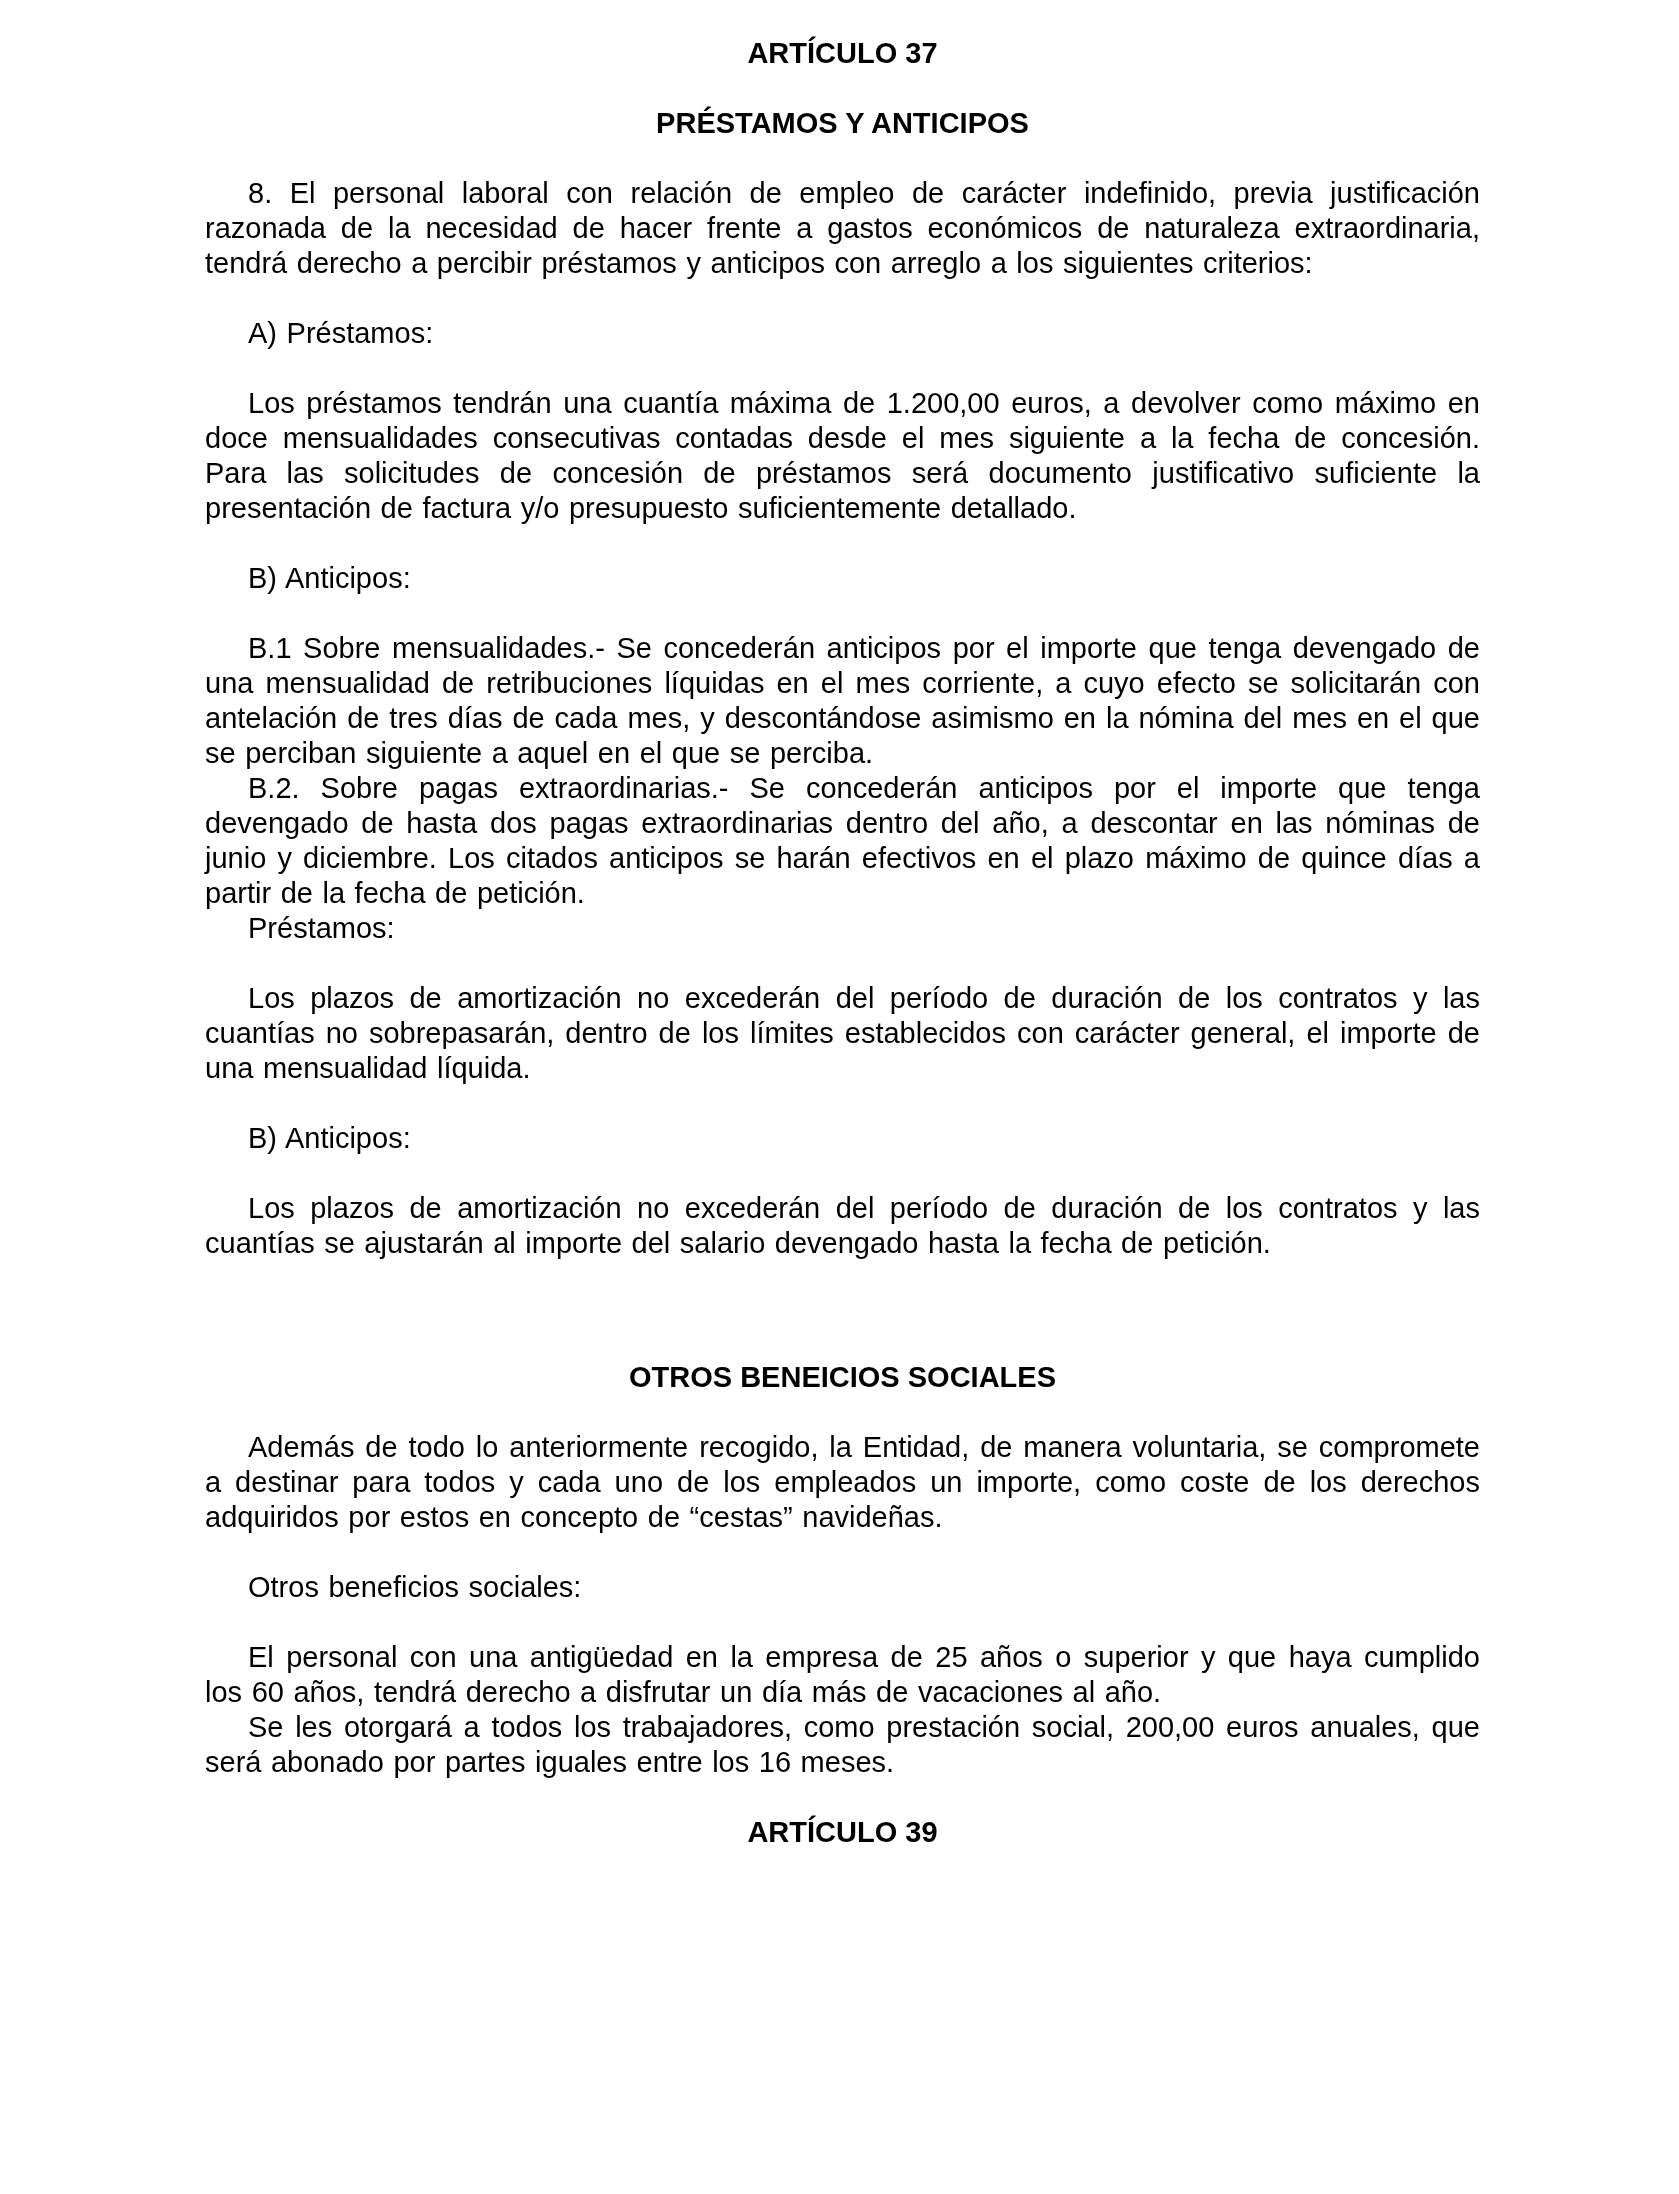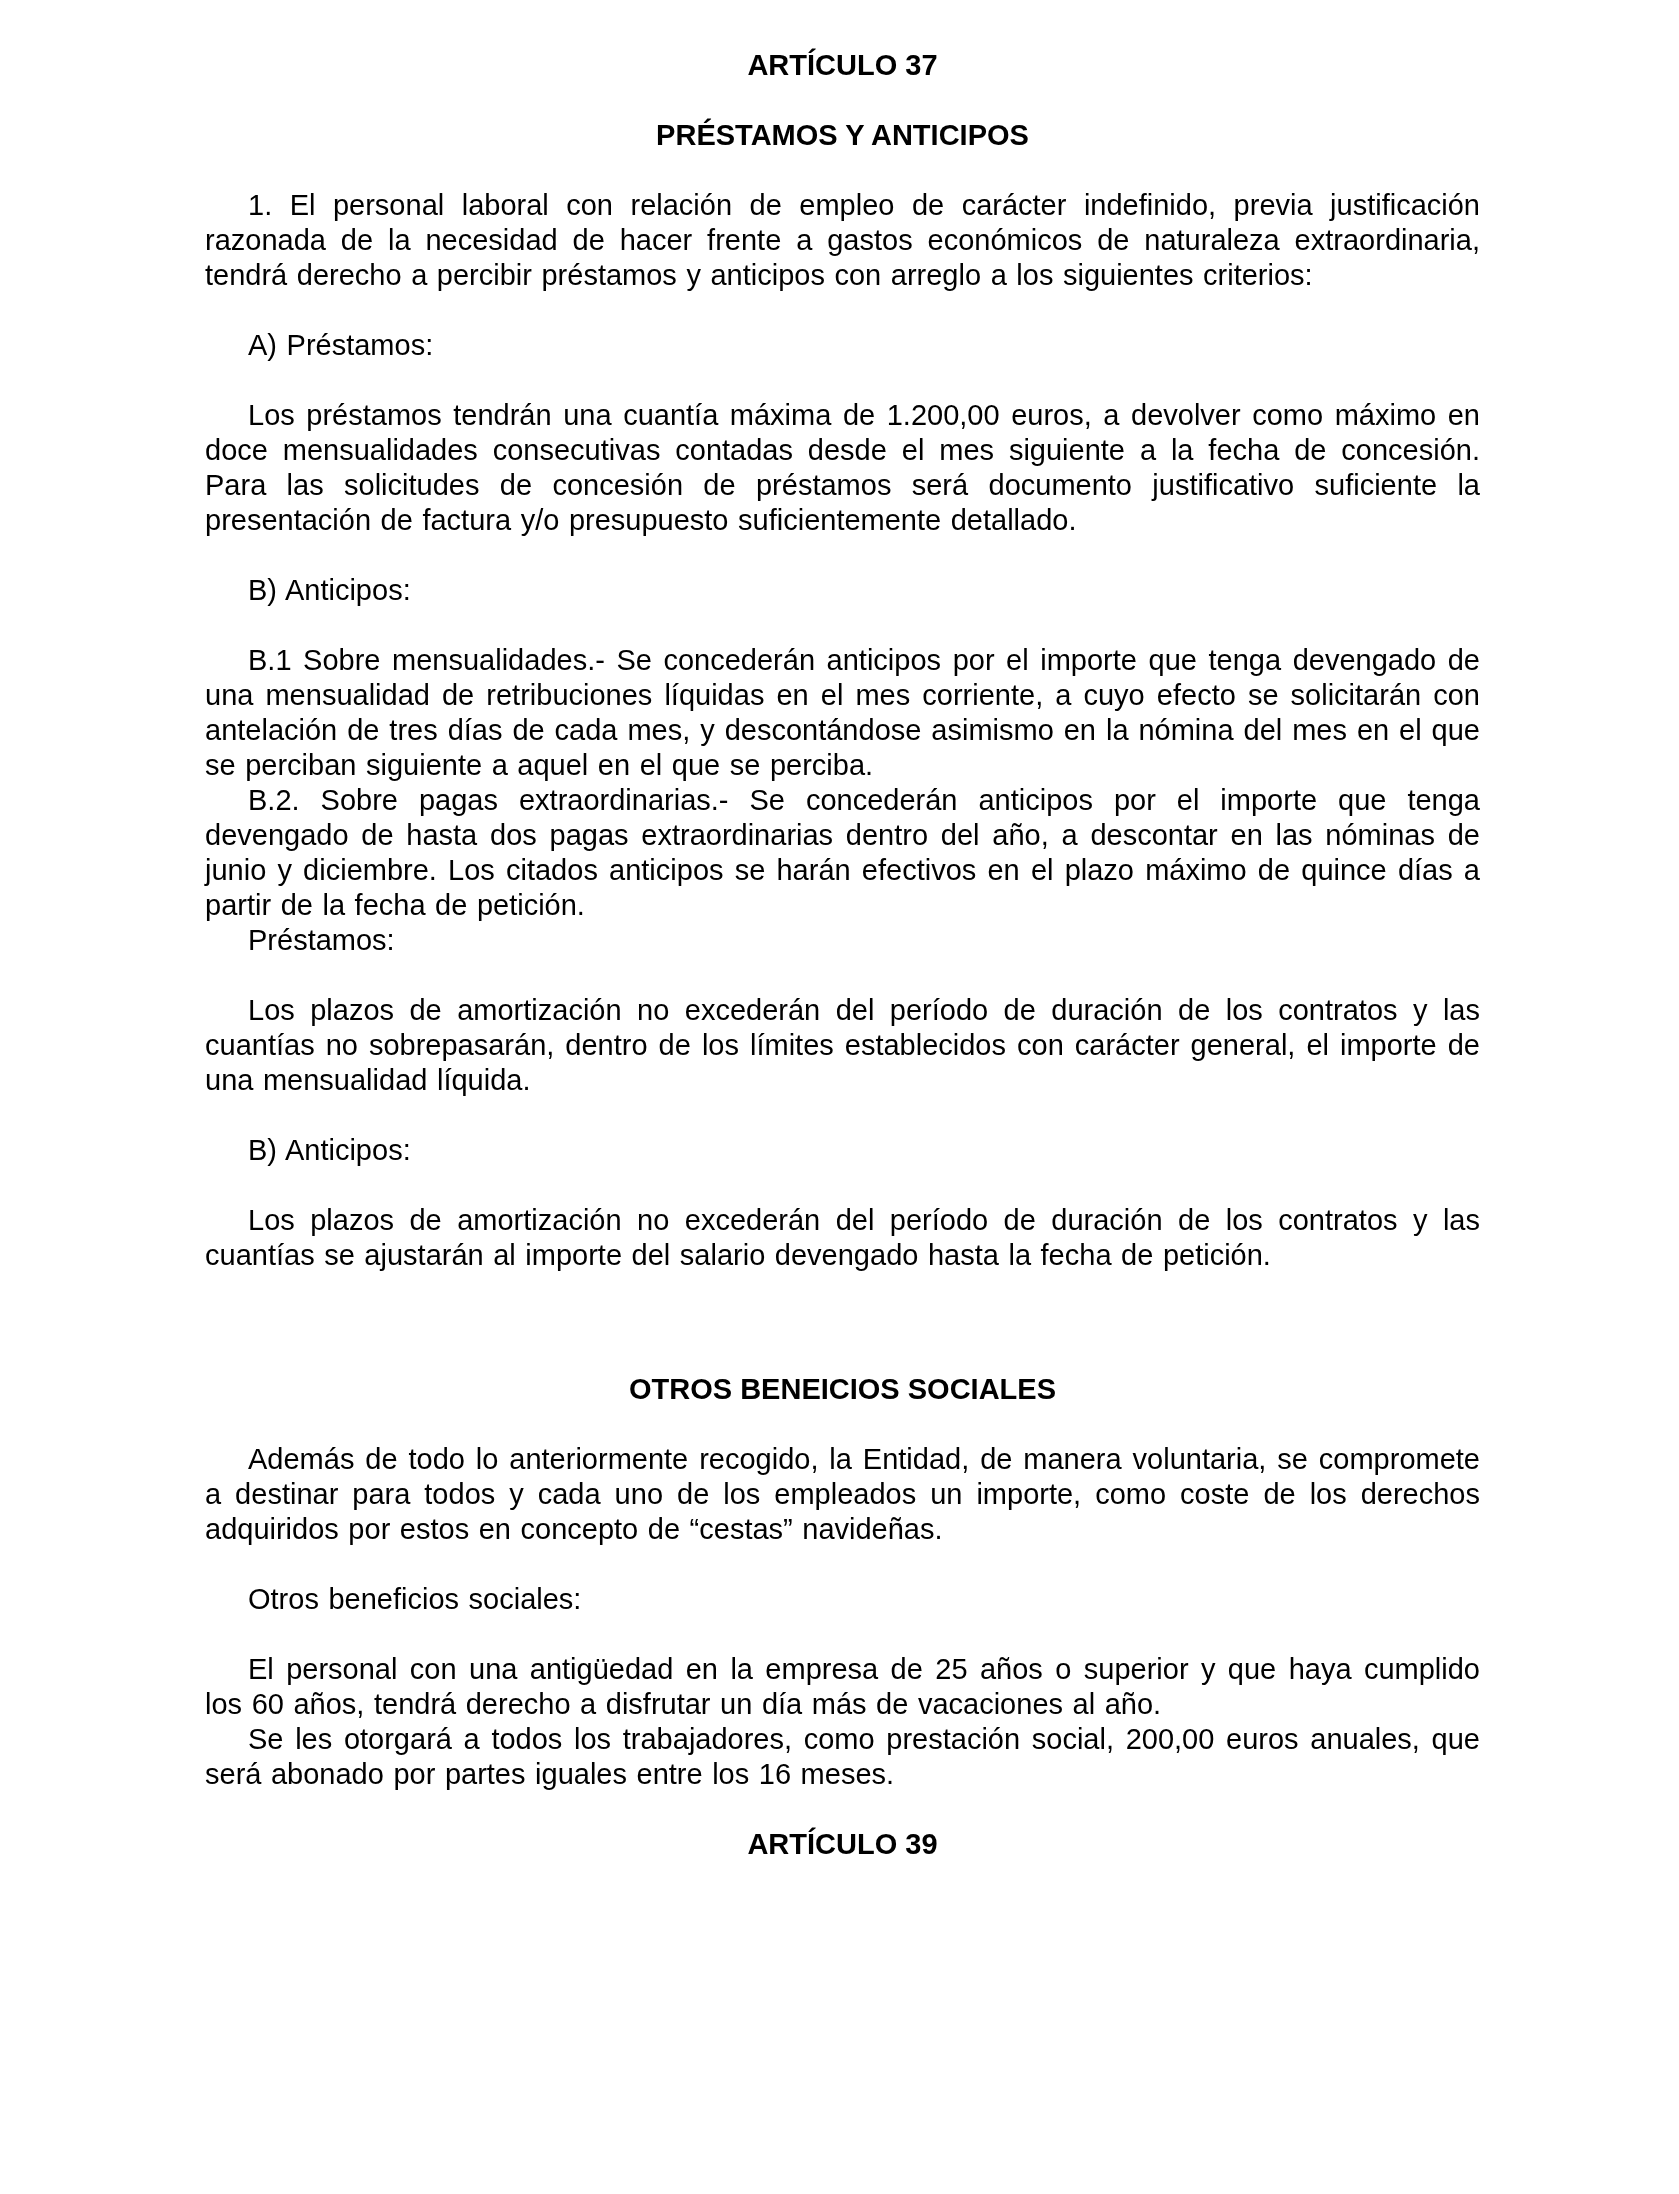--- a/index.html
+++ b/index.html
@@ -18,21 +18,21 @@
     font-size: 29px;
     line-height: 35px;
   }
   .heading {
     font-weight: 700;
     text-align: center;
     font-size: 29px;
     margin: 35px 0;
   }
   .heading:first-child {
-    margin-top: 16px;
+    margin-top: 4px;
   }
   .para {
     margin: 0 0 35px 0;
     text-align: justify;
     text-indent: 43px;
     word-spacing: 1.5px;
   }
   .para.tight {
     margin-bottom: 0;
   }
@@ -40,21 +40,21 @@
     height: 64px;
   }
 </style>
 </head>
 <body>
 
 <div class="page">
   <div>
       <h2 class="heading">ARTÍCULO 37</h2>
       <h2 class="heading">PRÉSTAMOS Y ANTICIPOS</h2>
-      <p class="para">1. El personal laboral con relación de empleo de carácter indefinido, previa justificación razonada de la necesidad de hacer frente a gastos económicos de naturaleza extraordinaria, tendrá derecho a percibir préstamos y anticipos con arreglo a los siguientes criterios:</p>
+      <p class="para">8. El personal laboral con relación de empleo de carácter indefinido, previa justificación razonada de la necesidad de hacer frente a gastos económicos de naturaleza extraordinaria, tendrá derecho a percibir préstamos y anticipos con arreglo a los siguientes criterios:</p>
       <p class="para">A) Préstamos:</p>
       <p class="para">Los préstamos tendrán una cuantía máxima de 1.200,00 euros, a devolver como máximo en doce mensualidades consecutivas contadas desde el mes siguiente a la fecha de concesión. Para las solicitudes de concesión de préstamos será documento justificativo suficiente la presentación de factura y/o presupuesto suficientemente detallado.</p>
       <p class="para">B) Anticipos:</p>
       <p class="para tight">B.1 Sobre mensualidades.- Se concederán anticipos por el importe que tenga devengado de una mensualidad de retribuciones líquidas en el mes corriente, a cuyo efecto se solicitarán con antelación de tres días de cada mes, y descontándose asimismo en la nómina del mes en el que se perciban siguiente a aquel en el que se perciba.</p>
       <p class="para tight">B.2. Sobre pagas extraordinarias.- Se concederán anticipos por el importe que tenga devengado de hasta dos pagas extraordinarias dentro del año, a descontar en las nóminas de junio y diciembre. Los citados anticipos se harán efectivos en el plazo máximo de quince días a partir de la fecha de petición.</p>
       <p class="para">Préstamos:</p>
       <p class="para">Los plazos de amortización no excederán del período de duración de los contratos y las cuantías no sobrepasarán, dentro de los límites establecidos con carácter general, el importe de una mensualidad líquida.</p>
       <p class="para">B) Anticipos:</p>
       <p class="para tight">Los plazos de amortización no excederán del período de duración de los contratos y las cuantías se ajustarán al importe del salario devengado hasta la fecha de petición.</p>
       <div class="spacer"></div>

